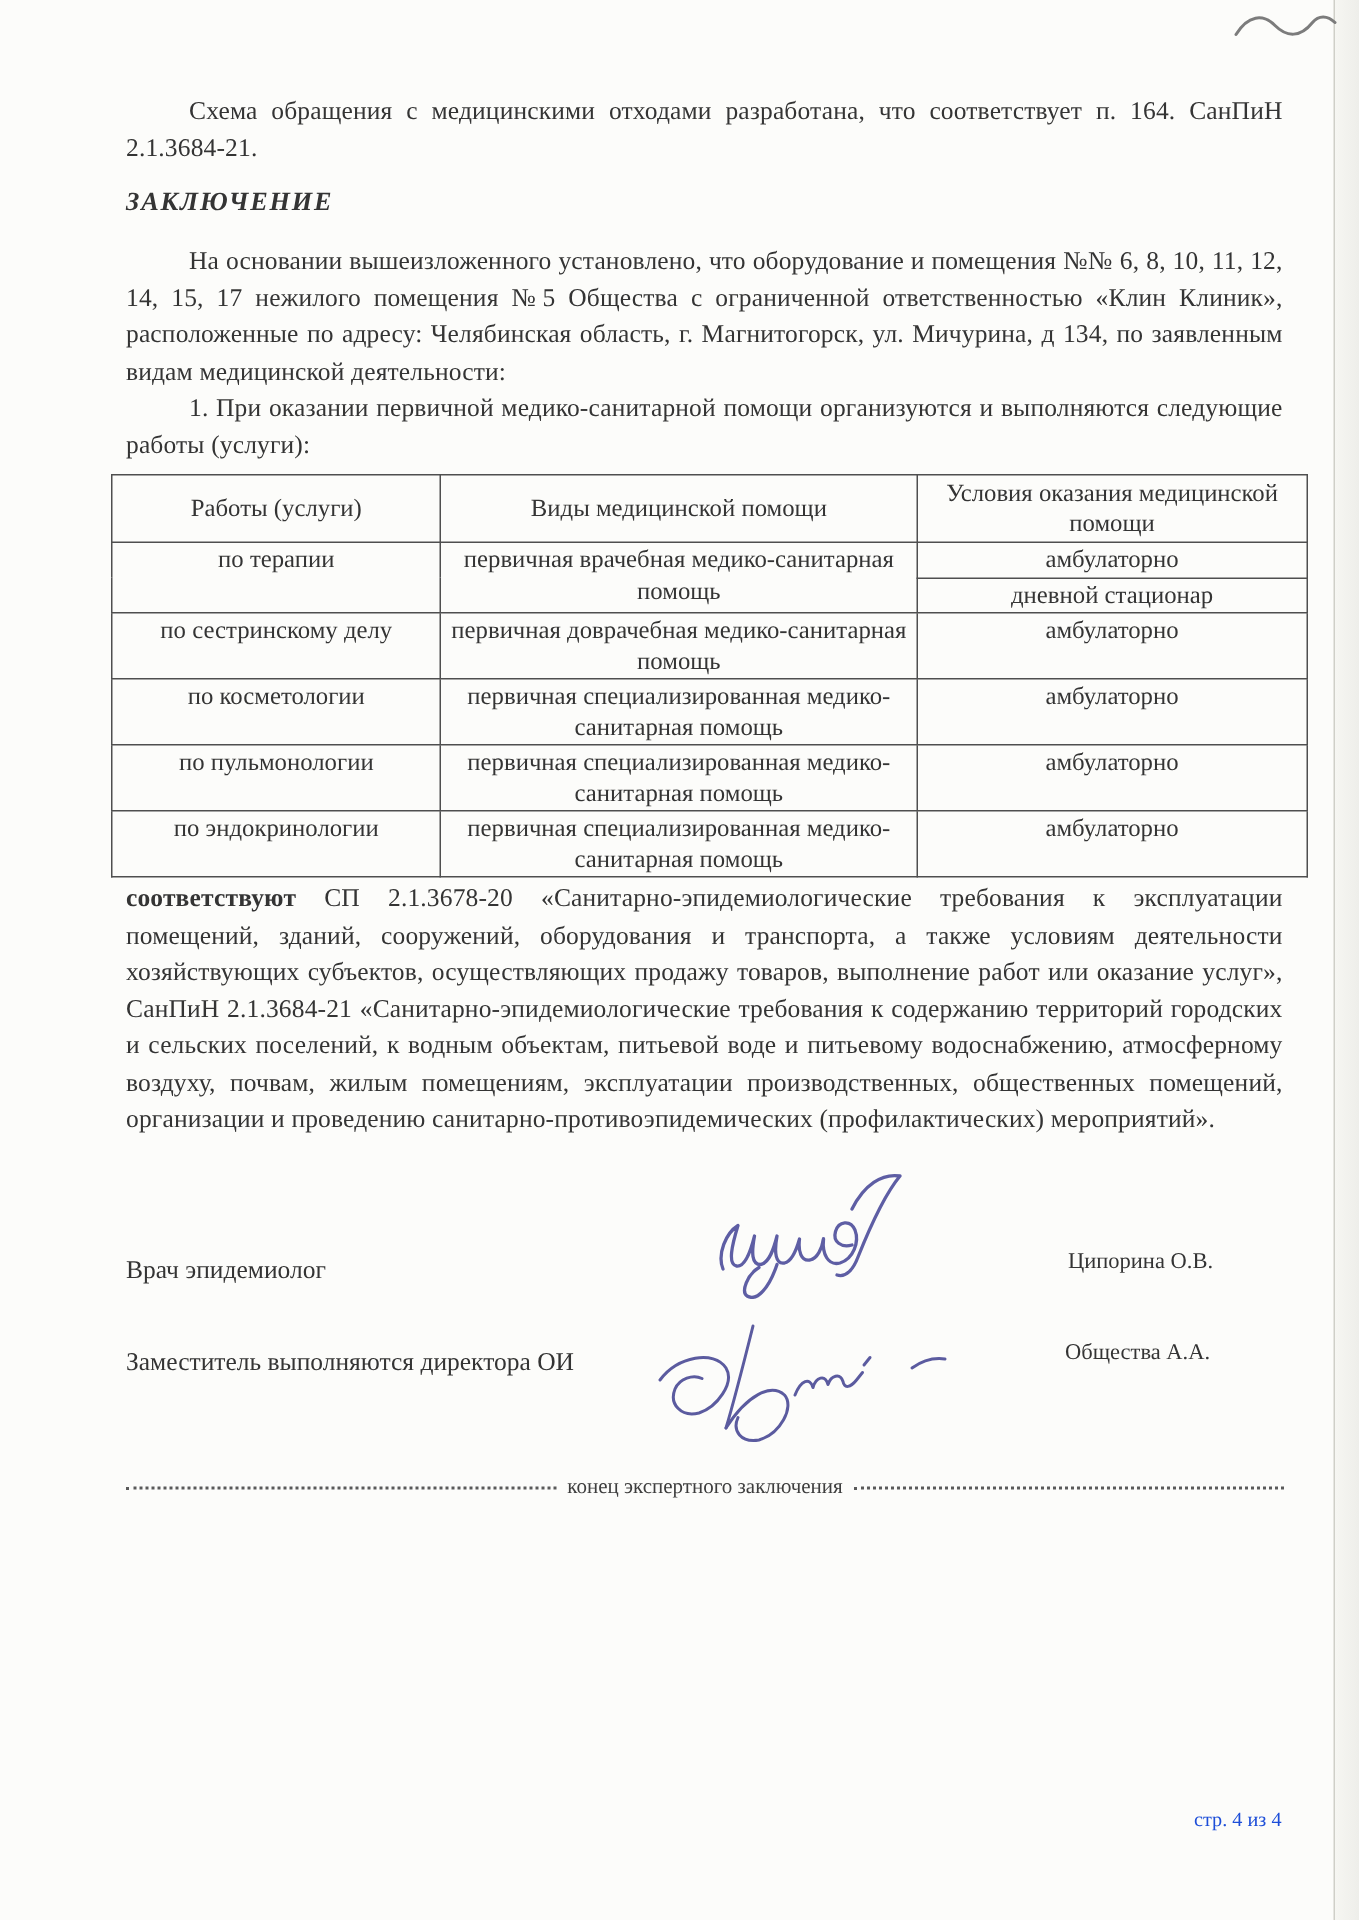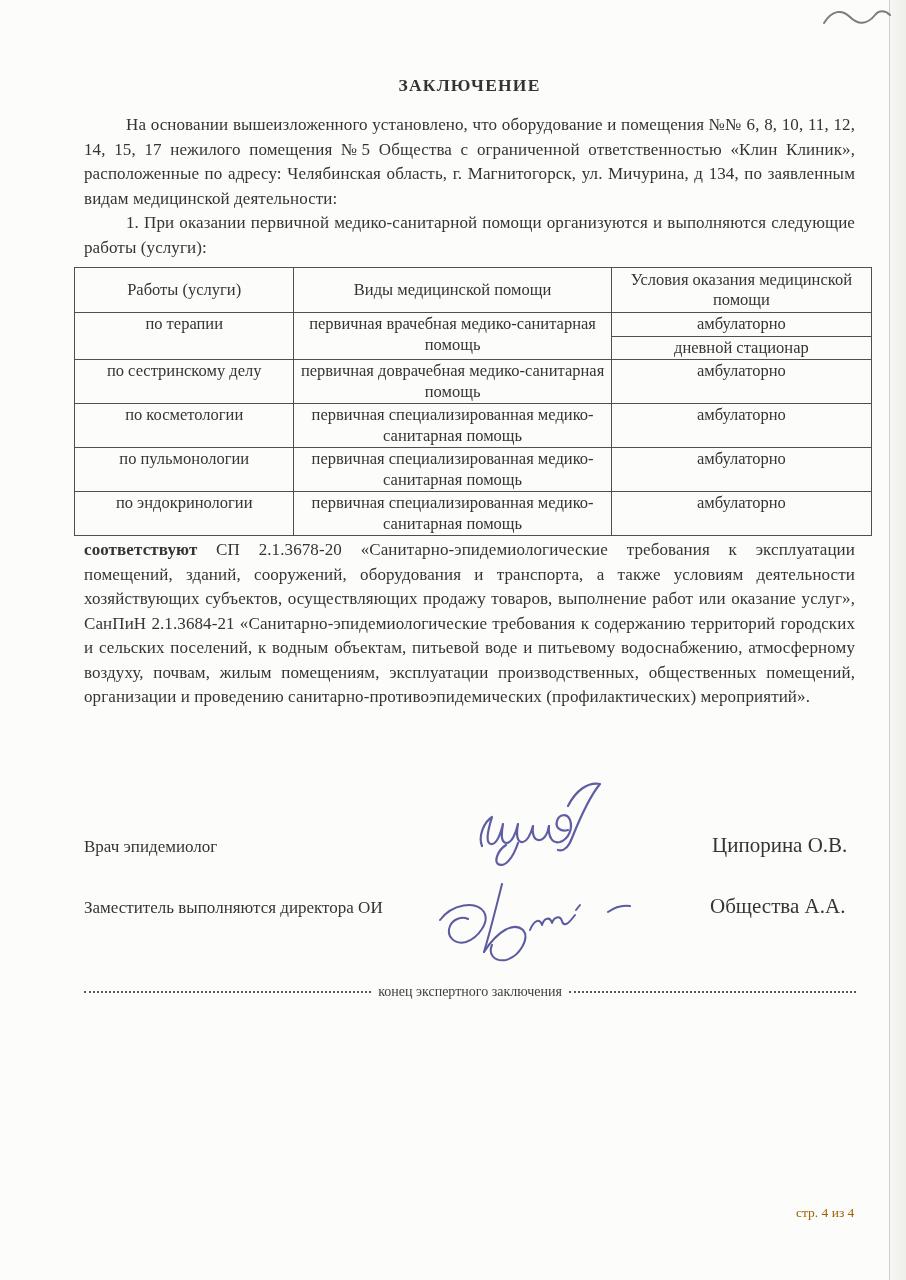--- a/index.html
+++ b/index.html
@@ -24,22 +24,23 @@
     font-size:17px;
     line-height:24.5px;
     text-align:justify;
     letter-spacing:.1px;
   }
   .indent{text-indent:42px;}
   .doc-heading{
     margin:13px 0 17px 0;
     font-size:17.5px;
     font-weight:bold;
-    text-align:center;
+    text-align:left;
     letter-spacing:1.2px;
+    font-style:italic;
   }
   table.services{
     border-collapse:collapse;
     margin:7px 0 2px -10px;
     width:798px;
     table-layout:fixed;
   }
   table.services th, table.services td{
     border:1px solid #4f4f4f;
     font-size:16.5px;
@@ -49,46 +50,47 @@
     text-align:center;
     vertical-align:top;
     overflow:hidden;
   }
   table.services th{vertical-align:middle;height:42px;}
   td.c-work{text-align:left;padding-left:22px;padding-top:3px;}
   tr.row-tall{height:42px;}
   tr.row-half{height:21px;margin-left:16px;}
   .closing{margin-top:3px;}
   .sig-role{position:absolute;font-size:17px;white-space:nowrap;}
-  .sig-name{position:absolute;font-size:21px;white-space:nowrap;}
+  .sig-name{position:absolute;font-size:15px;white-space:nowrap;}
   .sig-svg{position:absolute;}
   .end-line{
     position:absolute;left:84px;top:984px;width:772px;
     display:flex;align-items:center;gap:7px;
     font-size:14px;color:#3e3e3e;white-space:nowrap;
   }
   .end-line .dashes{flex:1;border-top:2px dotted #5a5a5a;height:0;}
   .footer{
     position:absolute;left:796px;top:1205px;
-    font-size:13.5px;color:#a16207;white-space:nowrap;
+    font-size:13.5px;color:#1d4ed8;white-space:nowrap;
   }
   .squiggle{position:absolute;left:820px;top:5px;}
 </style>
 </head>
 <body>
 
 <div class="page">
 
   <div class="scan-edge"></div>
 
   <svg class="squiggle" width="74" height="26" viewBox="0 0 74 26">
     <path d="M4,18 C12,5 22,4 30,12 C38,20 47,20 55,10 C59,5 65,5 70,10" fill="none" stroke="#7c7c7c" stroke-width="2" stroke-linecap="round"></path>
   </svg>
 
   <div class="content">
+    <p class="indent">Схема обращения с медицинскими отходами разработана, что соответствует п. 164. СанПиН 2.1.3684-21.</p>
     <div class="doc-heading">ЗАКЛЮЧЕНИЕ</div>
     <p class="indent">На основании вышеизложенного установлено, что оборудование и помещения №№ 6, 8, 10, 11, 12, 14, 15, 17 нежилого помещения №5 Общества с ограниченной ответственностью «Клин Клиник», расположенные по адресу: Челябинская область, г. Магнитогорск, ул. Мичурина, д 134, по заявленным видам медицинской деятельности:</p>
     <p class="indent">1. При оказании первичной медико-санитарной помощи организуются и выполняются следующие работы (услуги):</p>
 
     <table class="services">
       <colgroup>
         <col style="width:215px">
           <col style="width:311px">
           <col style="width:255px">
       </colgroup>

